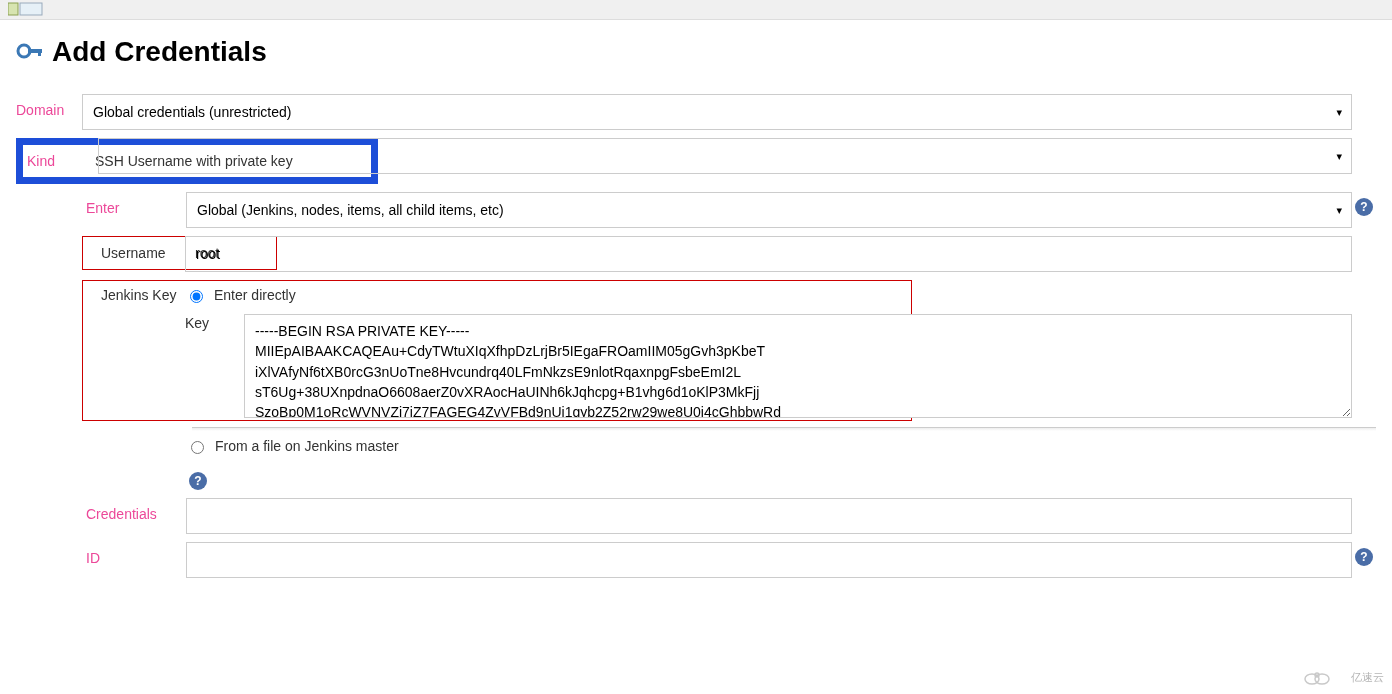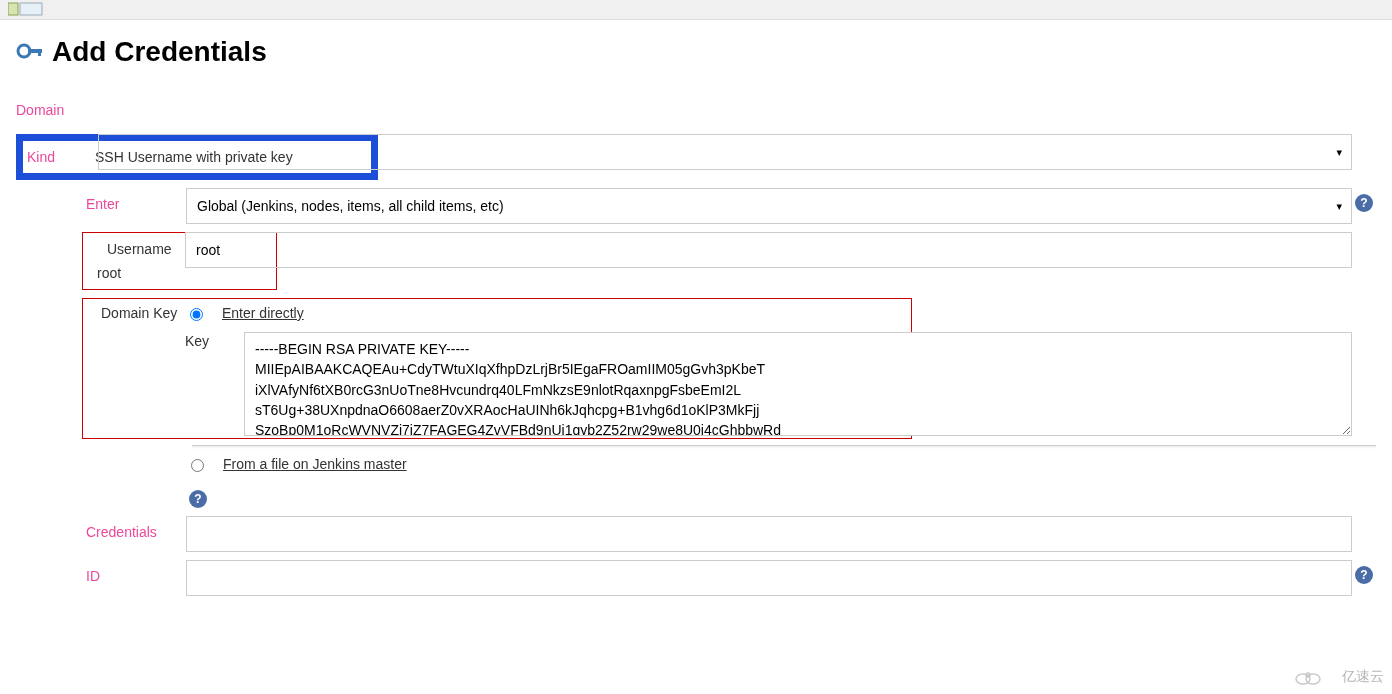--- a/index.html
+++ b/index.html
@@ -118,48 +118,46 @@
     font-weight: bold;
     font-size: 12px;
     display: flex;
     align-items: center;
     justify-content: center;
     cursor: pointer;
   }
   .radio-row {
     display: flex;
     align-items: flex-start;
-    gap: 16px;
+    gap: 8px;
     padding: 4px 0;
-    text-decoration: underline;
   }
   .radio-row label { cursor: pointer; }
   .redbox-kind {
     border: 7px solid #1d4ed8;
   }
   .redbox-username {
     border: 1px solid #cc0000;
-    padding: 4px 8px;
+    padding: 4px 2px;
     display: inline-flex;
-    align-items: flex-start;
-    flex-direction: column;
+    align-items: flex-end;
   }
   .redbox-pk {
     border: 1px solid #cc0000;
     padding: 2px 6px 1px 6px;
   }
   .watermark {
     position: fixed;
     right: 8px;
     bottom: 8px;
     opacity: 0.45;
     display: flex;
     align-items: center;
     gap: 20px;
-    font-size: 14px;
+    font-size: 11px;
     color: #555;
     pointer-events: none;
   }
   .watermark svg { display: block; }
   .slim-hr {
     height: 4px;
     background: linear-gradient(#eee,#fff);
     margin: 1px 0 1px 176px;
     border-top:1px solid #ccc;
   }
@@ -182,20 +180,25 @@
         <circle cx="8" cy="10" r="6" fill="none" stroke="#3b78b5" stroke-width="3"></circle>
         <rect x="12" y="8" width="14" height="4" fill="#3b78b5"></rect>
         <rect x="22" y="8" width="3" height="7" fill="#3b78b5"></rect>
       </svg>
     </span>
     <h1>Add Credentials</h1>
   </div>
 
   <div class="form-row">
     <div class="form-label">Domain</div>
+    <div class="select-wrap">
+      <select class="select">
+        <option>Global credentials (unrestricted)</option>
+      </select>
+    </div>
     <div class="help-col"></div>
   </div>
 
   <div class="form-row">
     <div class="redbox-kind" style="display:flex;align-items:center;width:362px;min-width:362px;">
       <div class="form-label" style="padding-left:4px;width:66px;min-width:66px">Kind</div>
       <div style="flex:1;padding:3px 6px;">SSH Username with private key</div>
     </div>
     <div class="select-wrap" style="margin-left:-280px;">
       <select class="select" style="background:transparent;color:transparent;">
@@ -226,21 +229,21 @@
     <div class="form-control-wrap" style="margin-left:-92px;">
       <input class="input" type="text" style="background: transparent;" value="root">
     </div>
     <div class="help-col"></div>
   </div>
 
   <div class="form-row" style="align-items:stretch;">
     <div style="width:66px;min-width:66px"></div>
     <div class="redbox-pk" style="width:830px;min-width:830px;">
       <div style="display:flex;align-items:flex-start;">
-        <div style="width:96px;min-width:96px;padding:4px 4px 4px 12px;">Domain Key</div>
+        <div style="width:96px;min-width:96px;padding:4px 4px 4px 12px;">Jenkins Key</div>
         <div style="flex:1;">
           <div class="radio-row">
             <input type="radio" name="pk" checked="" style="">
             <label>Enter directly</label>
           </div>
           <div style="display:flex;align-items:flex-start;padding-left:0;">
             <div style="width:40px;min-width:40px;padding:8px 4px 4px 0;">Key</div>
           </div>
         </div>
       </div>

